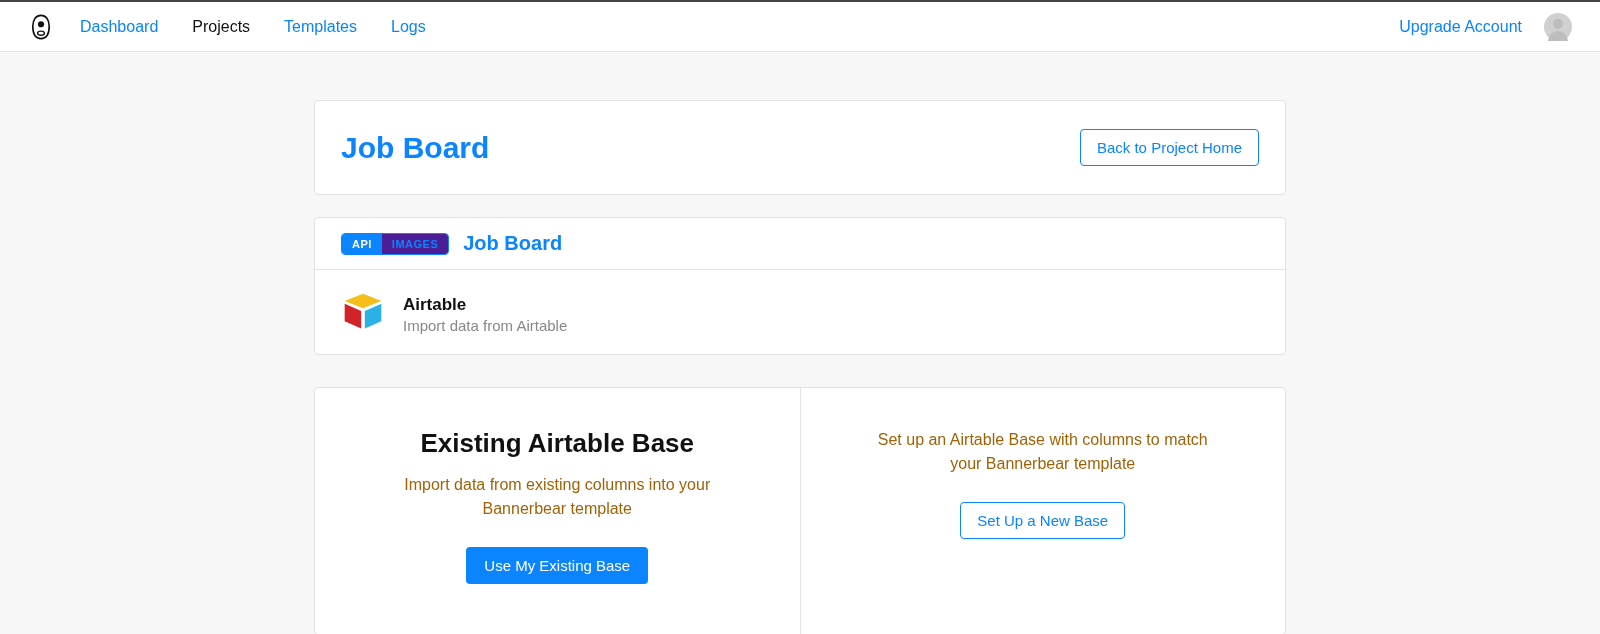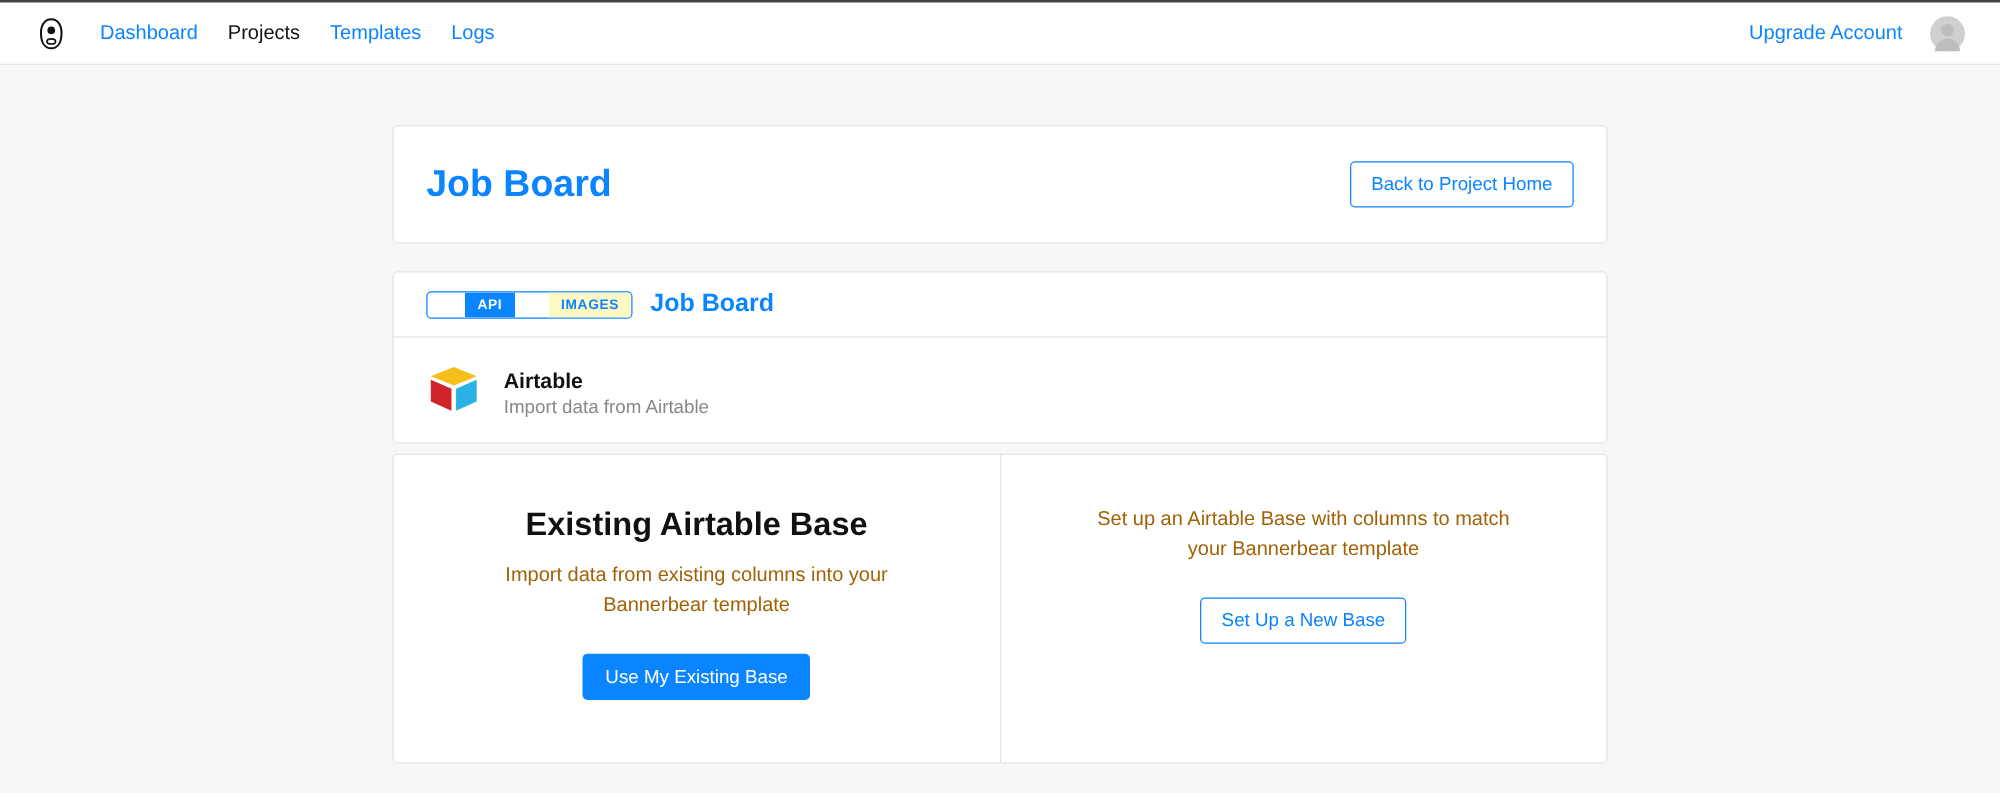--- a/index.html
+++ b/index.html
@@ -18,21 +18,21 @@
     align-items: center;
     padding: 0 28px;
   }
   .logo {
     width: 26px; height: 26px;
     margin-right: 26px;
     display:flex; align-items:center; justify-content:center;
   }
   .nav {
     display: flex;
-    gap: 24px;
+    gap: 34px;
     flex: 1;
   }
   .nav a {
     font-size: 16px;
     text-decoration: none;
     color: #0a84ff;
     cursor: pointer;
   }
   .nav a.active { color: #111; }
   .topbar-right {
@@ -92,39 +92,39 @@
   }
   .card2 { margin-top:22px; }
   .breadcrumb-row {
     display:flex; align-items:center;
     padding:14px 26px;
     border-bottom:1px solid #e3e3e3;
     gap:14px;
   }
   .segmented {
     display:flex; border:1px solid #0a84ff; border-radius:4px;
-    overflow:hidden; font-size:11px; font-weight:600; letter-spacing:0.5px;padding-left:30px;
+    overflow:hidden; font-size:11px; font-weight:600; letter-spacing:0.5px;
   }
   .segmented span {
     padding:4px 10px;
   }
   .seg-on { background:#0a84ff; color:#fff; }
-  .seg-off { background:#fef9c3; color:#0a84ff;margin-left:27px; }
+  .seg-off { background:#4c1d95; color:#0a84ff; }
   .breadcrumb-title {
     color:#0a84ff; font-size:20px; font-weight:600;
   }
   .integration-row {
     display:flex; align-items:flex-end;
     padding:20px 26px;
     gap:18px;
   }
   .airtable-icon { width:44px; height:44px; flex-shrink:0; }
   .integration-name { font-size:17px; font-weight:700; color:#111; }
   .integration-desc { font-size:15px; color:#888; margin-top:2px; }
-  .card3 { margin-top:8px; }
+  .card3 { margin-top:32px; }
   .option-grid {
     display:flex;
   }
   .option {
     flex:1; text-align:center;
     padding:40px 40px 50px 40px;
   }
   .option:first-child { border-right:1px solid #e3e3e3; }
   .option h2 {
     font-size:26px; font-weight:700; color:#111; margin-bottom:14px;

